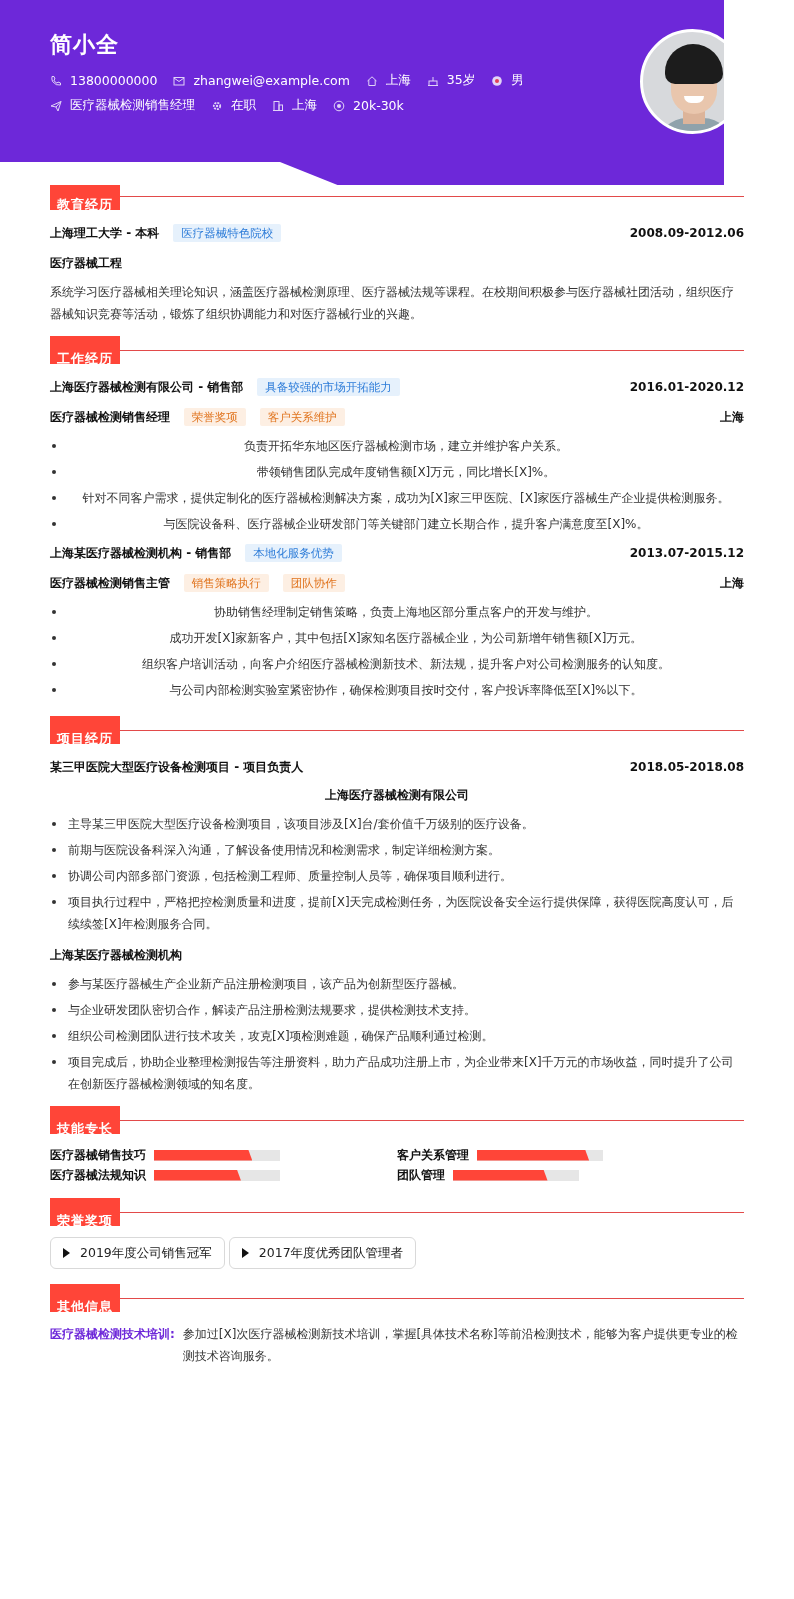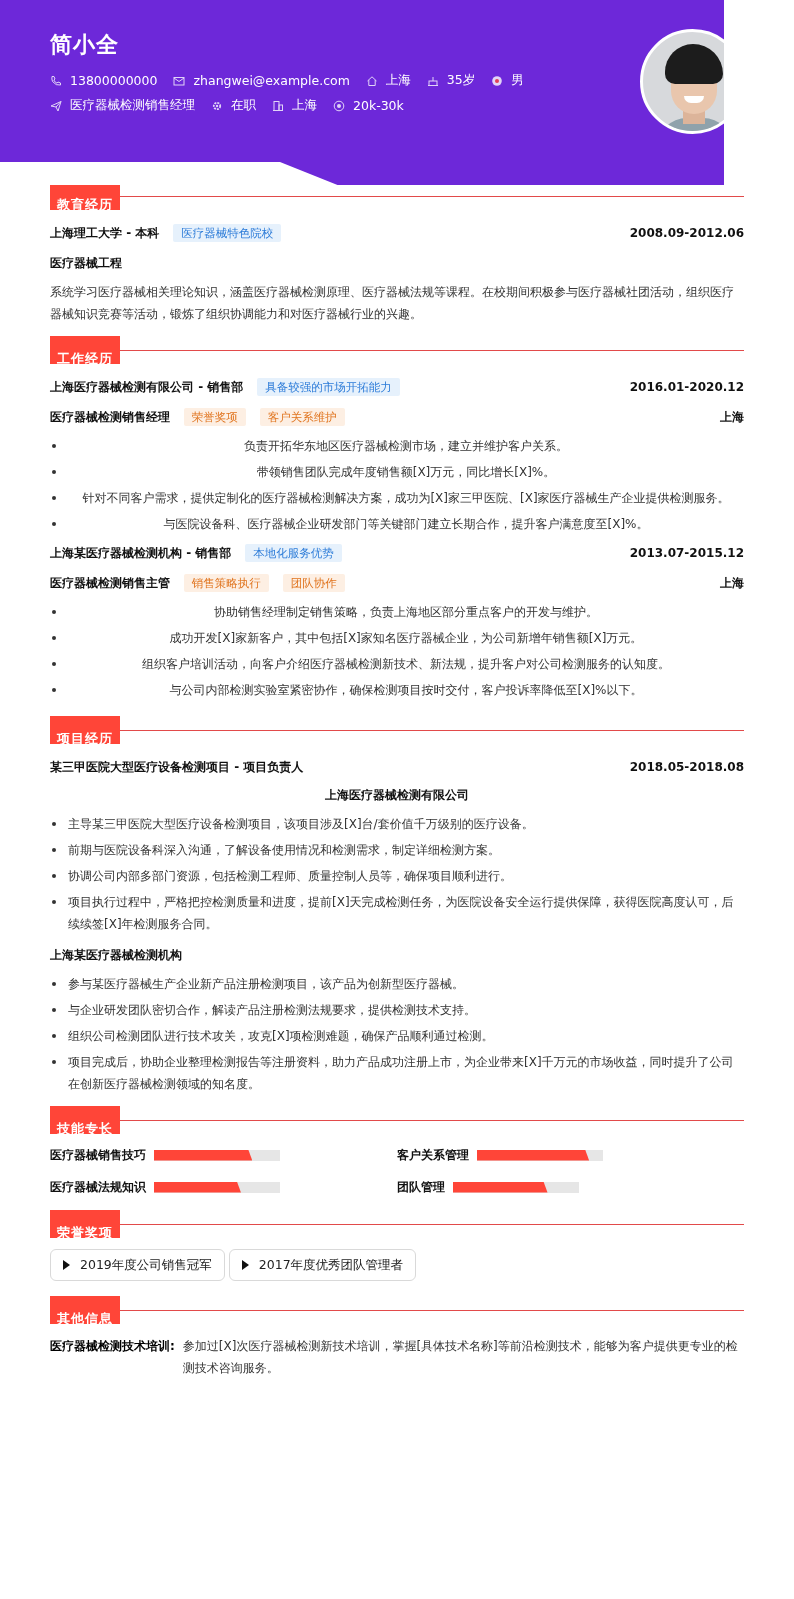--- a/index.html
+++ b/index.html
@@ -34,32 +34,32 @@
   .bold { font-weight: bold; font-size: 12px; color: #111; }
   .tag { display: inline-block; font-size: 11.5px; padding: 1px 8px; margin-left: 10px; border-radius: 2px; line-height: 16px; }
   .tag.blue { background: #e6f1fc; color: #2d7cd8; }
   .tag.orange { background: #fdefe3; color: #e0741e; }
   .date { font-weight: bold; font-size: 12px; color: #111; }
   .para { font-size: 12px; line-height: 22px; color: #333; }
   ul.bullets { list-style: none; }
   ul.bullets li { position: relative; padding-left: 18px; font-size: 12px; line-height: 22px; color: #333; margin-bottom: 4px; }
   ul.bullets li::before { content: ""; position: absolute; left: 2px; top: 9px; width: 4px; height: 4px; background: #333; border-radius: 50%; }
 
-  .skills { display: grid; grid-template-columns: 347px 347px; row-gap: 12px; }
+  .skills { display: grid; grid-template-columns: 347px 347px; }
   .skill { display: flex; align-items: center; height: 20px; }
   .skill-name { font-weight: bold; font-size: 12px; color: #111; margin-right: 8px; white-space: nowrap; }
   .skill-bar { width: 126px; height: 11px; background: #e6e6e6; position: relative; overflow: hidden; }
   .skill-fill { position: absolute; left: 0; top: 0; height: 11px; background: #ff4538; clip-path: polygon(0 0, calc(100% - 4px) 0, 100% 100%, 0 100%); }
 
   .awards { display: flex; gap: 4px; }
   .award { border: 1px solid #d9d9d9; border-radius: 6px; padding: 0 12px; height: 32px; display: flex; align-items: center; font-size: 12.5px; color: #222; background: #fff; }
   .award .tri { display: inline-block; width: 0; height: 0; border-left: 7px solid #111; border-top: 5px solid transparent; border-bottom: 5px solid transparent; margin-right: 10px; }
 
   .other { display: flex; font-size: 12px; line-height: 22px; }
-  .other-label { font-weight: bold; color: #000000; white-space: nowrap; margin-right: 8px; }
+  .other-label { font-weight: bold; color: #6d28d9; white-space: nowrap; margin-right: 8px; }
   .other-text { color: #333; }
 </style>
 </head>
 <body>
 
 <div class="header">
   <div class="name">简小全</div>
 
   <div class="info-row r1">
     <div class="info-item">

